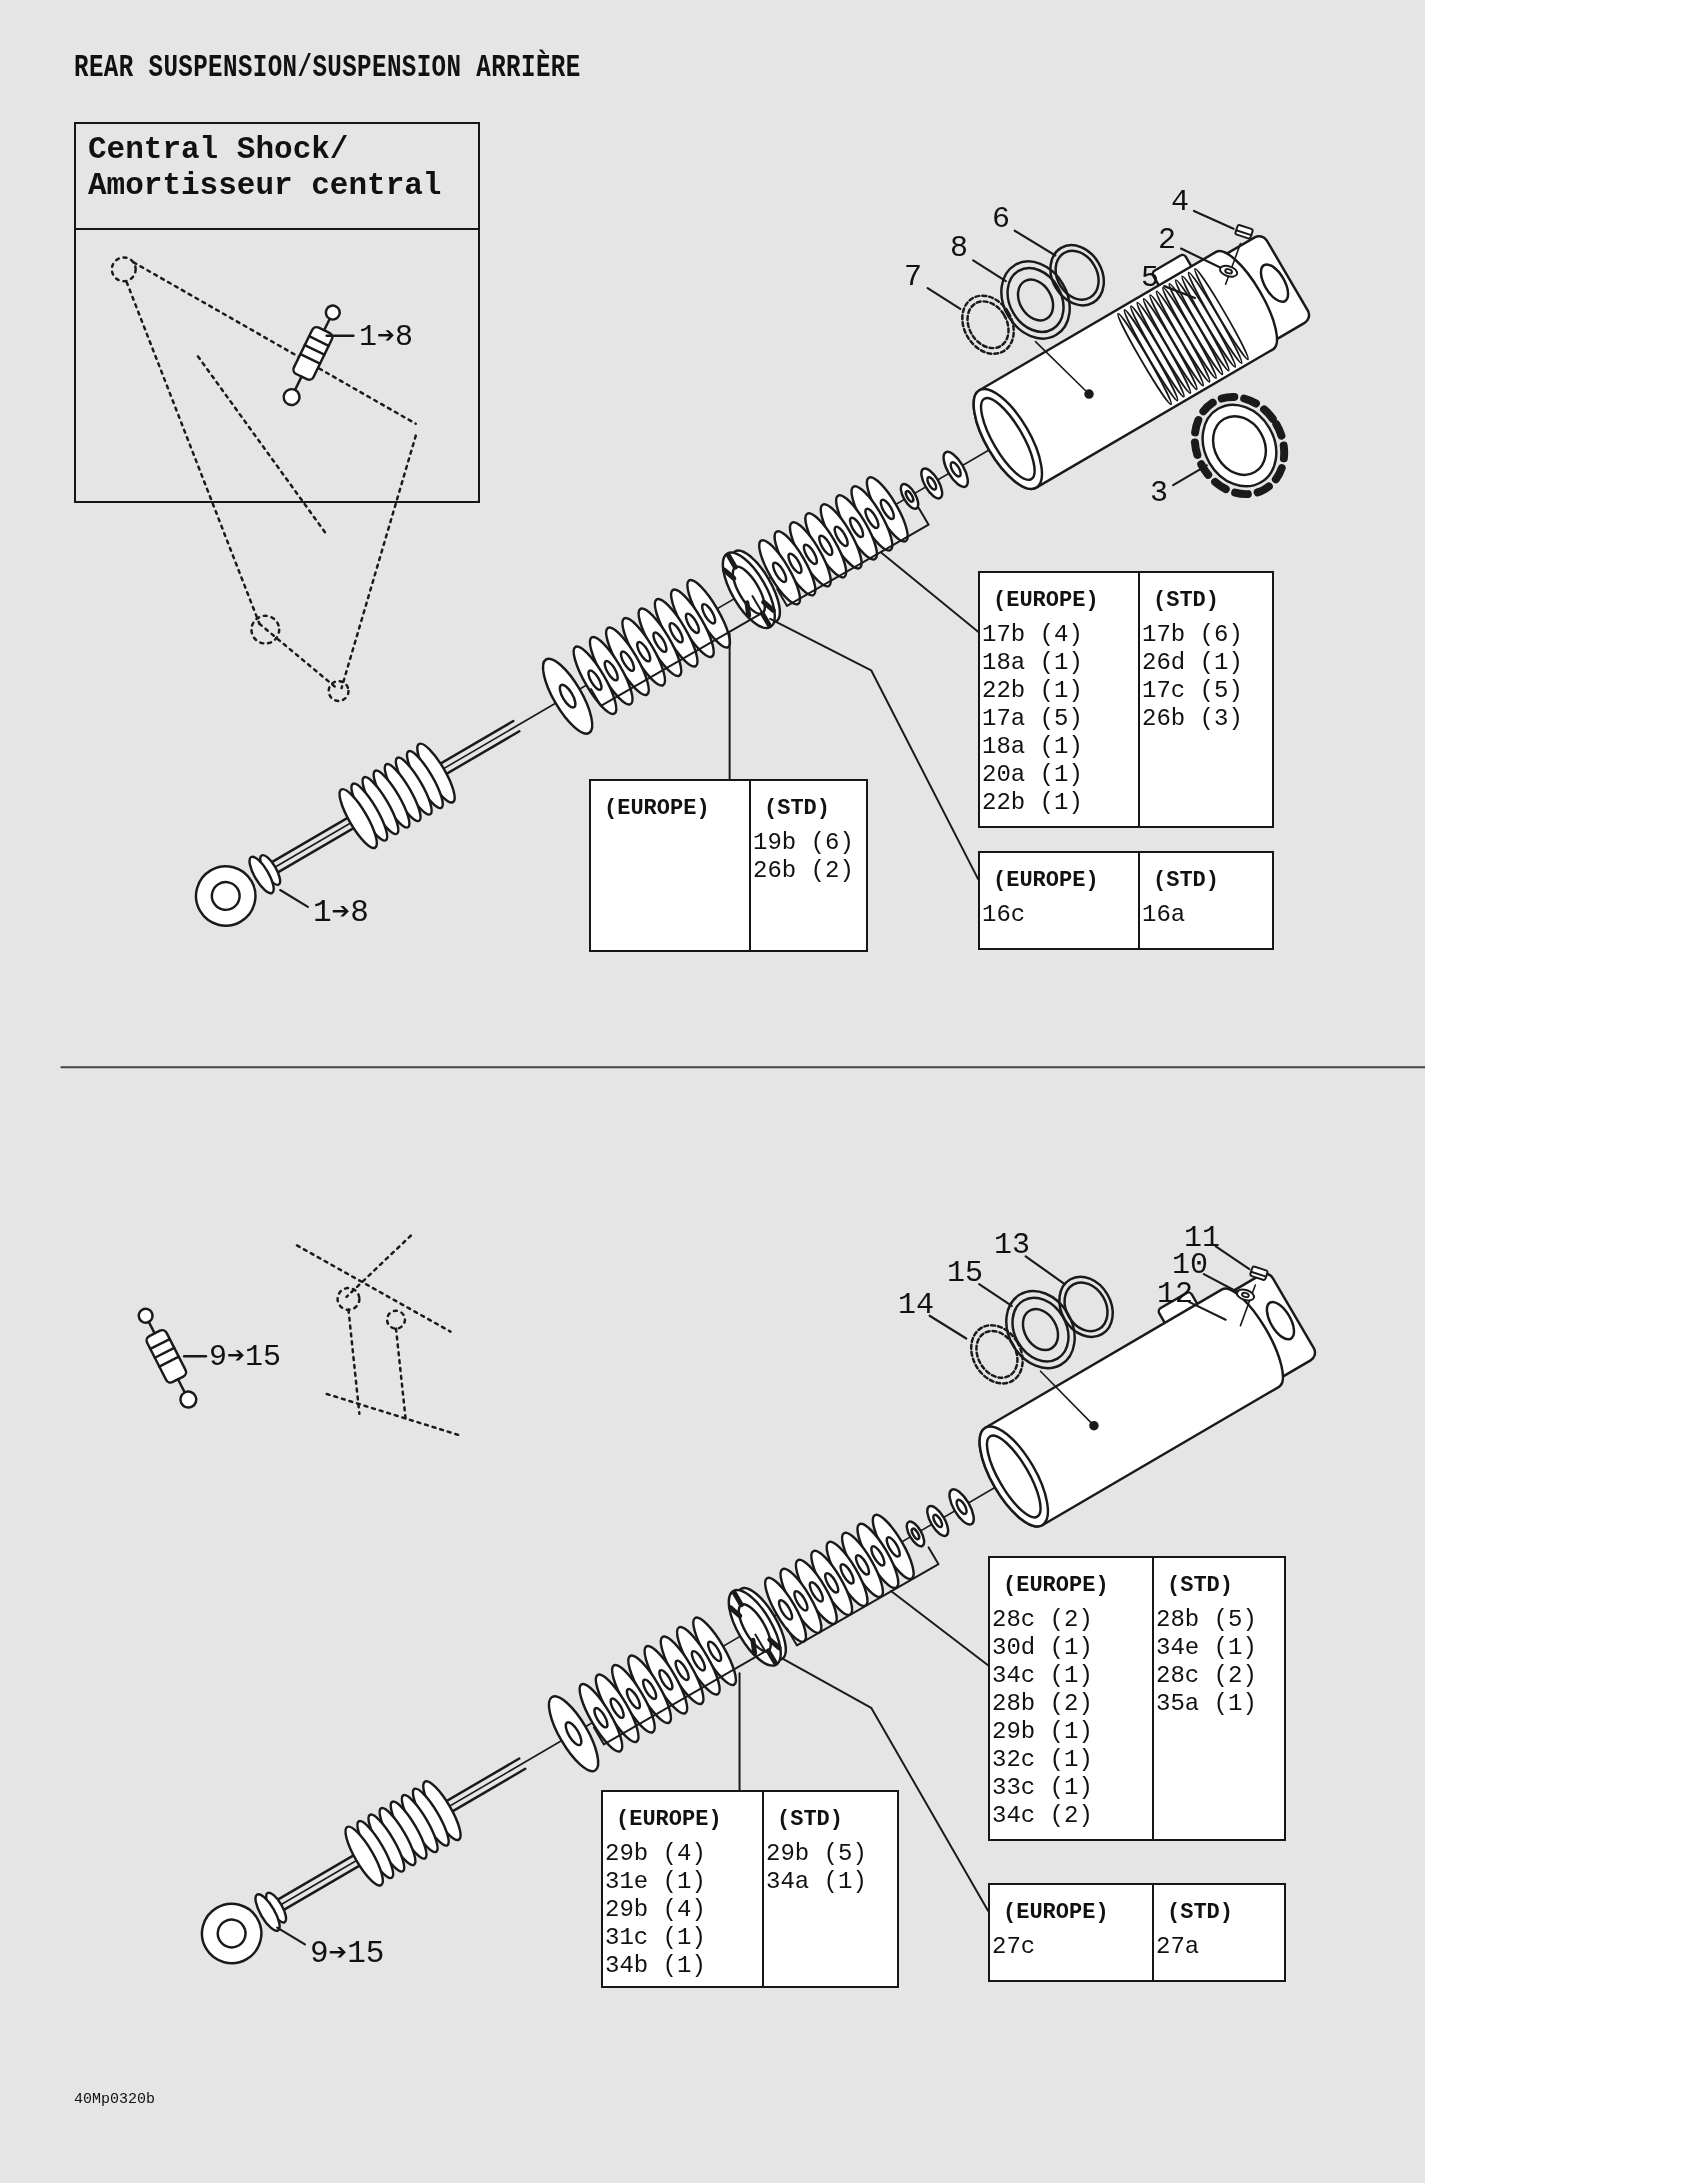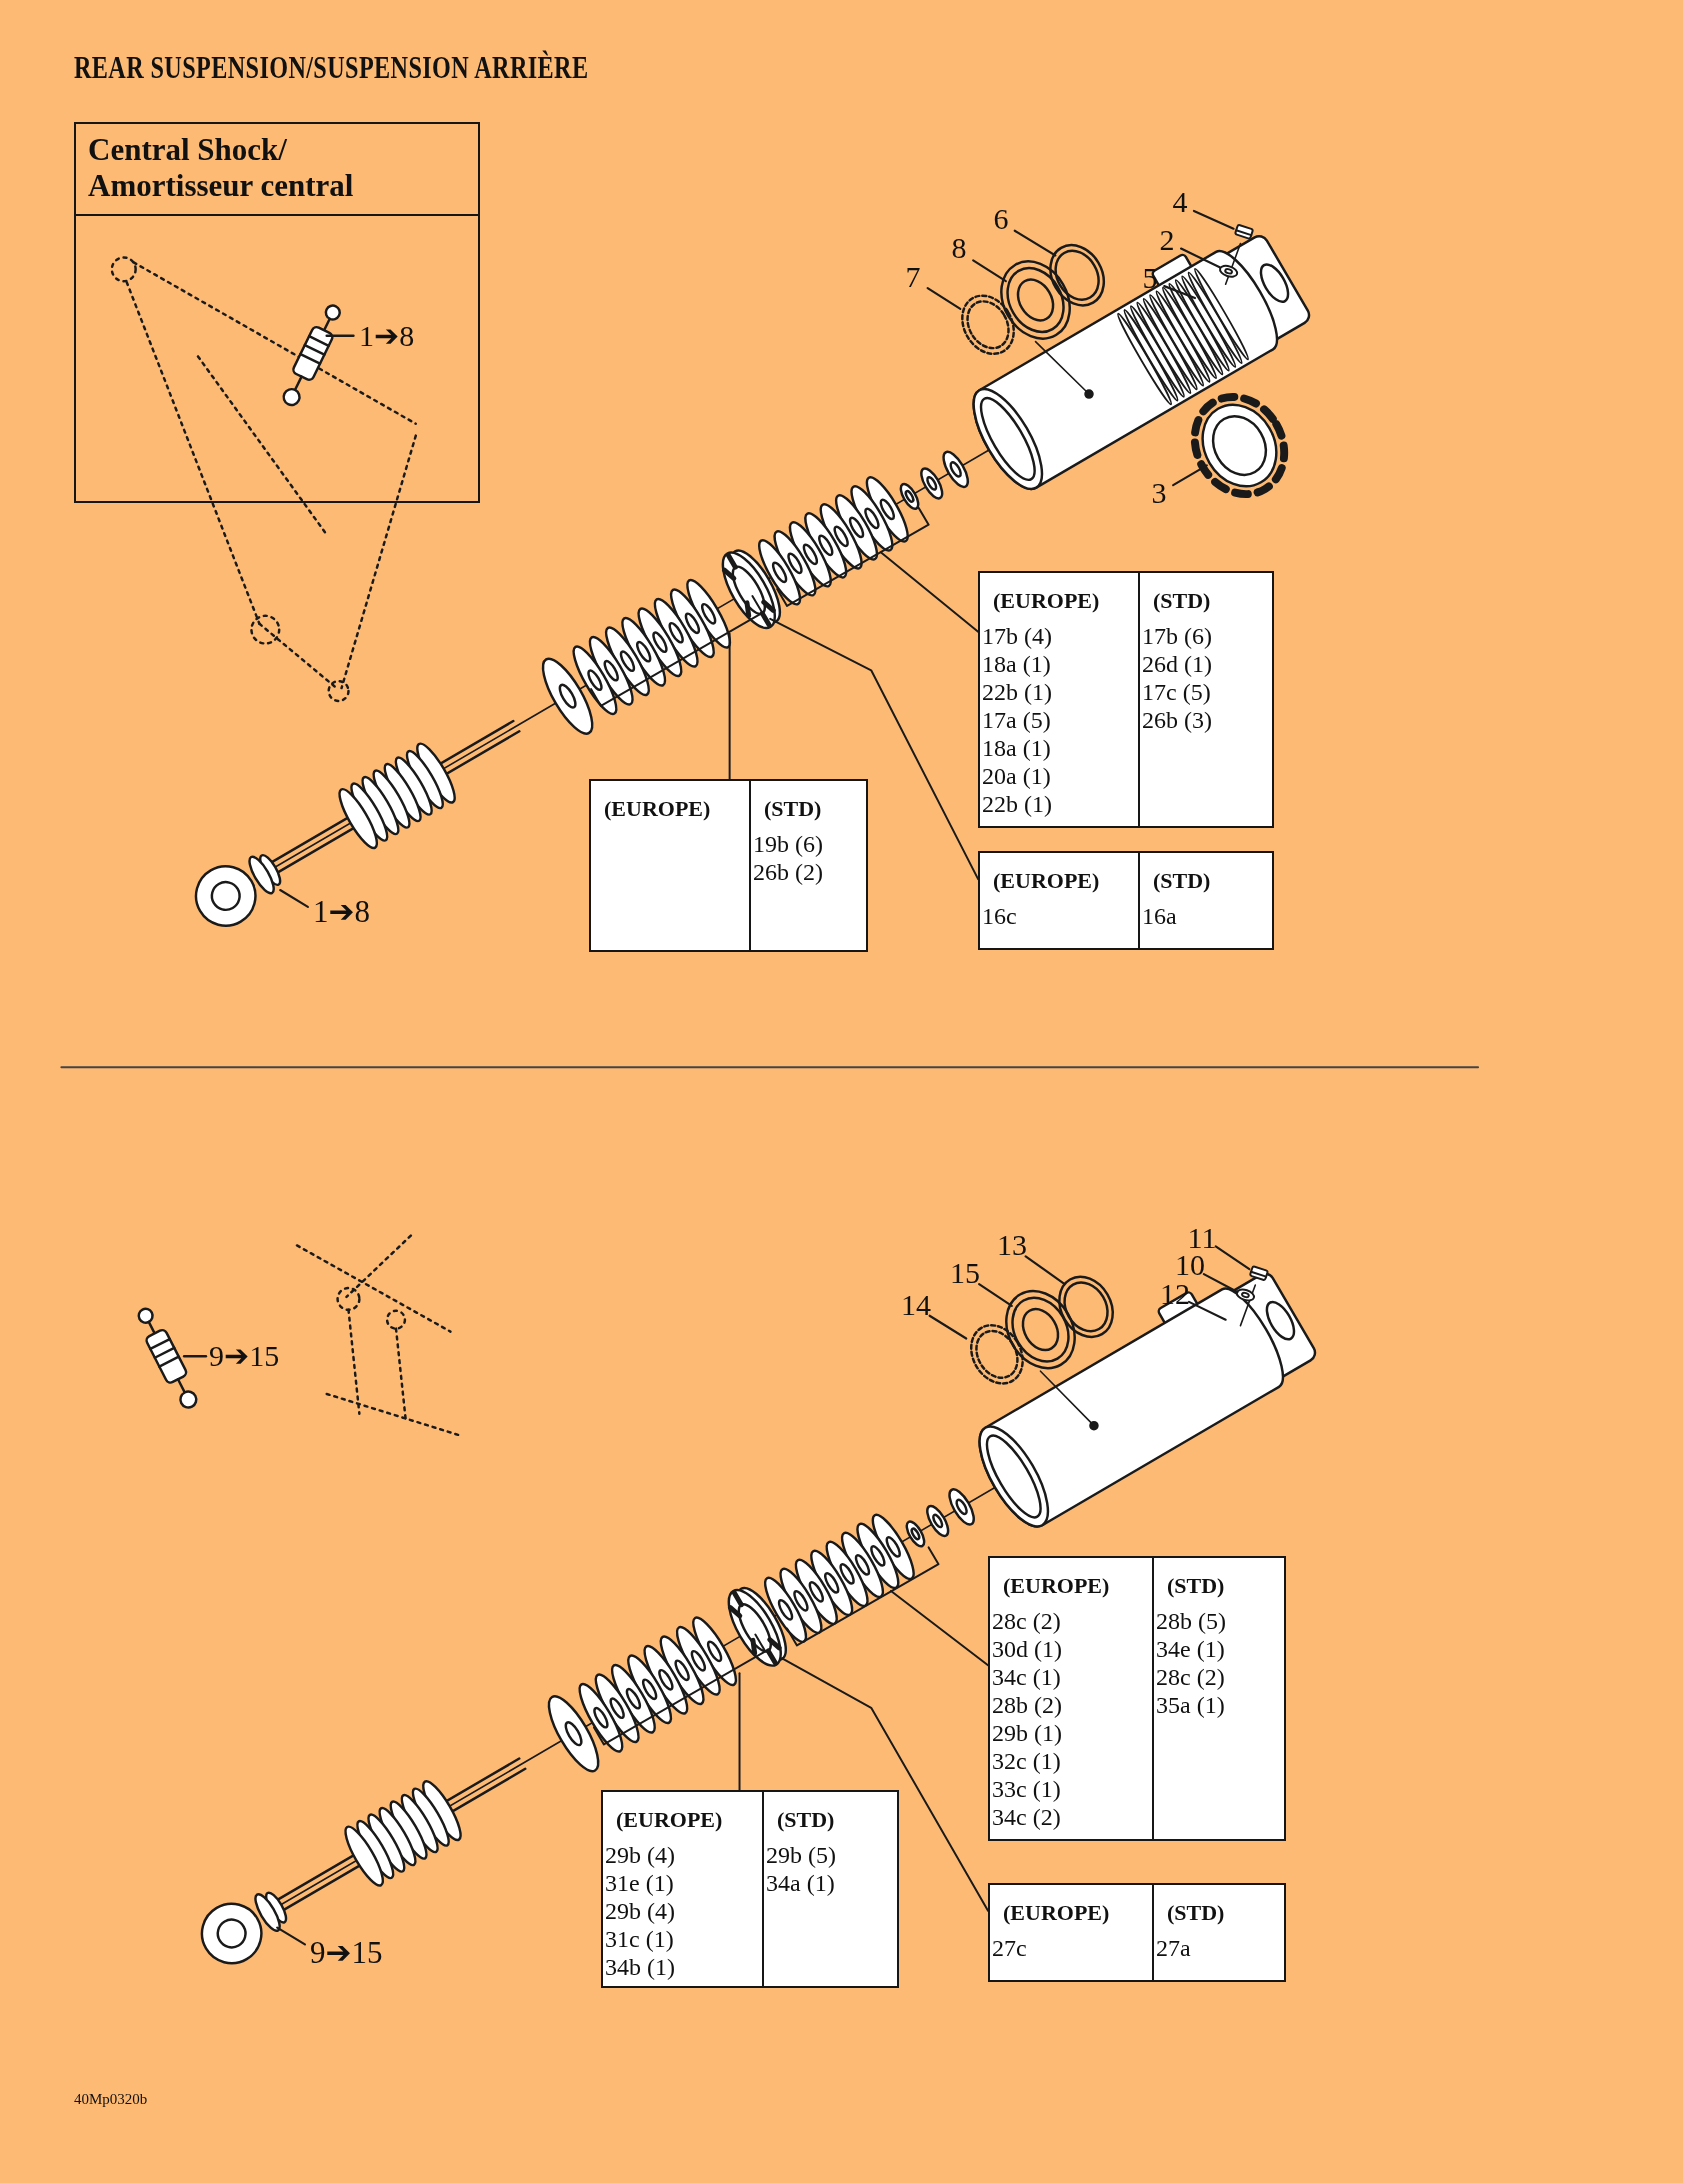--- a/index.html
+++ b/index.html
@@ -1,25 +1,25 @@
 <!DOCTYPE html>
 <html><head>
 <meta charset="utf-8">
 <style>
   html,body{margin:0;padding:0;background:#fff;}
-  .page{position:relative;width:1683px;height:2184px;background:#fdba74;overflow:hidden;
-        font-family:Liberation Serif, serif;color:#111;}
+  .page{position:relative;width:1425px;height:2184px;background:#e5e5e5;overflow:hidden;
+        font-family:Liberation Mono, monospace;color:#111;}
   svg.art{position:absolute;left:0;top:0;z-index:1;}
   .main-title{position:absolute;z-index:3;font-size:31px;font-weight:700;white-space:nowrap;
               transform:scaleX(0.78);transform-origin:left top;letter-spacing:0.5px;}
   .callout{position:absolute;z-index:3;transform:translate(-50%,-50%);font-size:30px;white-space:nowrap;}
   .range-label{position:absolute;z-index:3;transform:translateY(-50%);font-size:31px;white-space:nowrap;}
   .footer-code{position:absolute;z-index:3;font-size:15px;}
   .inset-box{position:absolute;z-index:2;border:2.5px solid #161616;box-sizing:border-box;}
-  .inset-title{border-bottom:2.5px solid #161616;padding:8px 12px 10px 12px;
+  .inset-title{border-bottom:2.5px solid #161616;padding:8px 12px 24px 12px;
                font-weight:700;font-size:31px;line-height:36px;}
   .ptable{position:absolute;z-index:2;display:flex;border:2.5px solid #161616;background:#fff;box-sizing:border-box;}
   .pt-col{box-sizing:border-box;}
   .pt-col + .pt-col{border-left:2.5px solid #161616;}
   .thead{font-weight:700;font-size:22px;padding:15px 4px 7px 13px;white-space:nowrap;}
   .tbody{font-size:24px;line-height:28px;padding:1px 4px 0 2px;white-space:pre-line;}
 </style>
 </head>
 <body>
 

